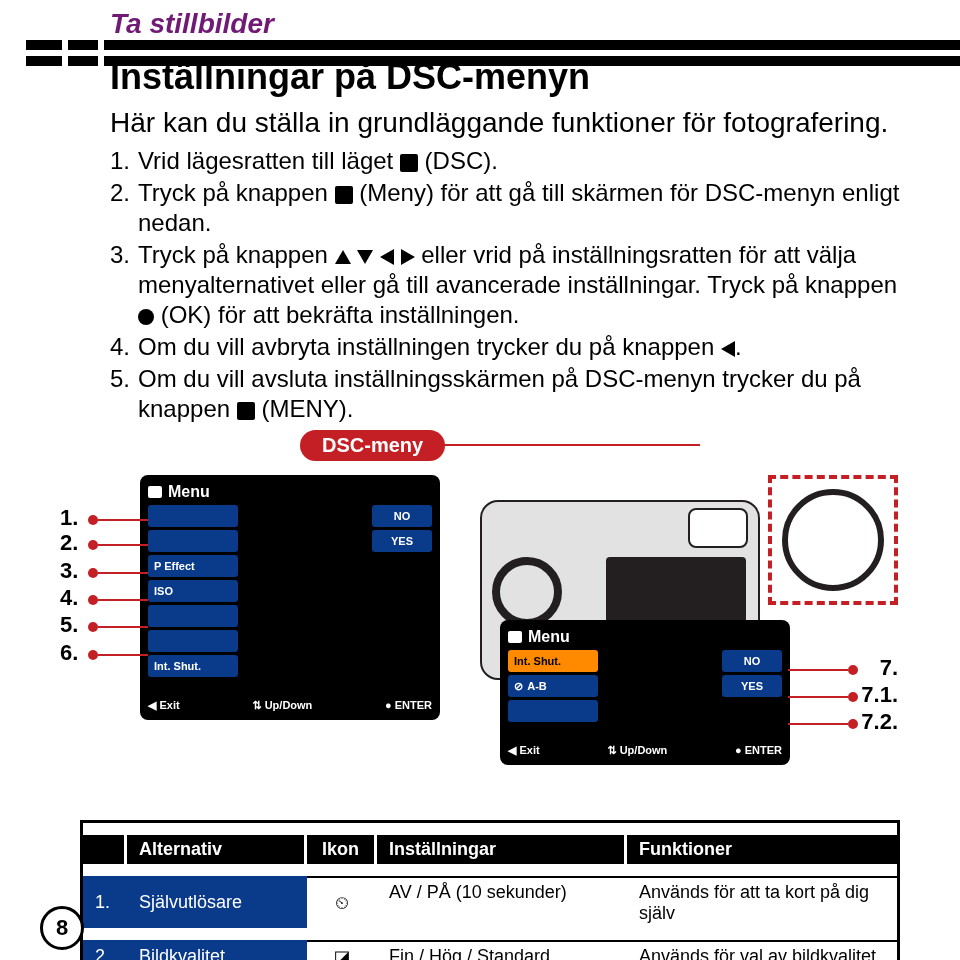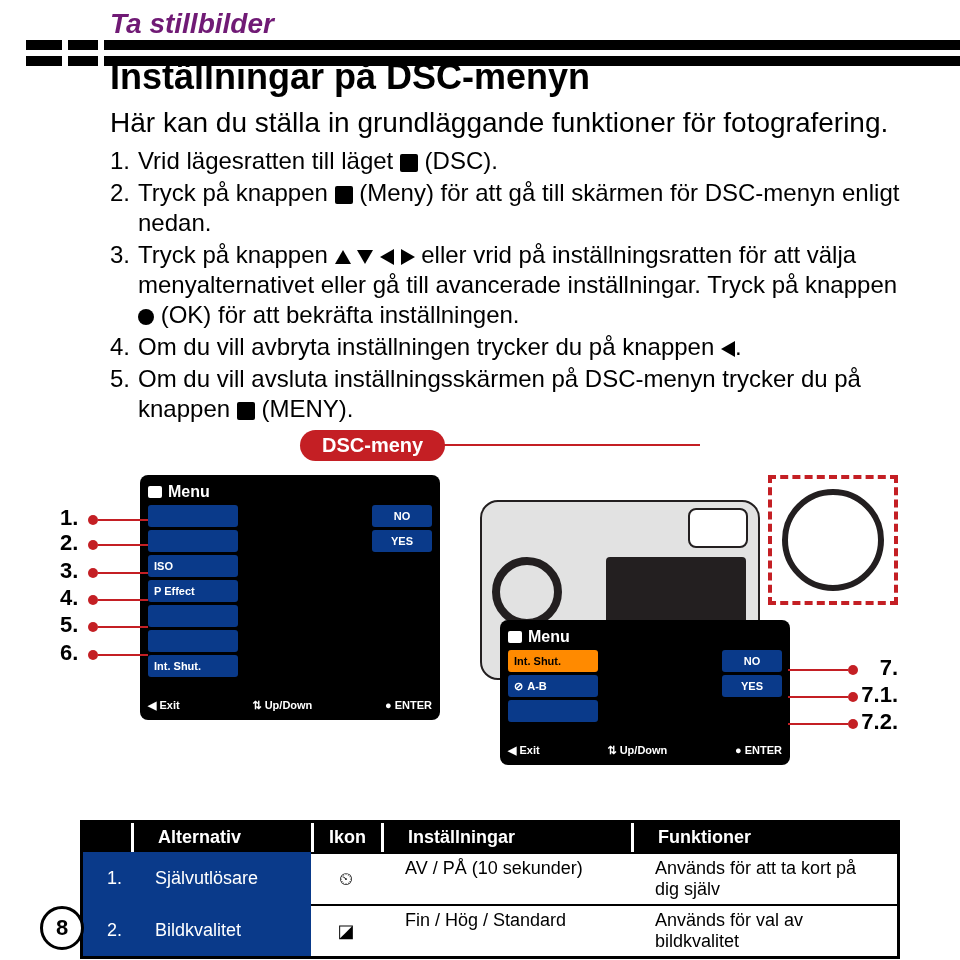--- a/index.html
+++ b/index.html
@@ -48,21 +48,21 @@
   .mode-dial-box { position:absolute; right:10px; top:45px; width:130px; height:130px; border:4px dashed #c41f24; }
   .mode-dial { position:absolute; inset:10px; border:6px solid #231f20; border-radius:50%; background:#fff; }
   
   .menu-box-2 { position:absolute; left:440px; top:190px; width:290px; background:#000; border-radius:8px; padding:8px; font-size:13px; color:#fff; }
   .orange-bar { background:#ff8a00; height:22px; border-radius:3px; width:90px; color:#000; display:flex; align-items:center; padding:0 6px; font-size:11px; font-weight:bold; }
   
   .right-num { position:absolute; right:10px; font-size:22px; font-weight:bold; }
   
   .table-wrap { position:absolute; left:80px; right:60px; top:820px; border:3px solid #000; }
   .table-header, .table-row { display:flex; }
-  .table-header > div, .table-row > div { padding:4px 24px; font-size:18px; }
+  .table-header > div, .table-row > div { padding:4px 12px; font-size:18px;margin-top:12px; }
   .th { background:#000; color:#fff; font-weight:bold; border-right:3px solid #fff; }
   .td-dark { background:#0a3a8a; color:#fff; display:flex; align-items:center; }
   .td-light { background:#fff; color:#000; border-top:2px solid #000; }
   .col-num { width:44px; }
   .col-alt { width:180px; }
   .col-ikon { width:70px; justify-content:center; display:flex; align-items:center; }
   .col-inst { width:250px; }
   .col-funk { flex:1; }
   
   .page-num { position:absolute; left:40px; bottom:10px; width:44px; height:44px; border:3px solid #000; border-radius:50%; display:flex; align-items:center; justify-content:center; font-size:22px; font-weight:bold; background:#fff; }
@@ -132,24 +132,24 @@
         <div class="blue-bar"></div>
         <div style="width:60px"></div>
         <div class="opt-label">NO</div>
       </div>
     <div class="menu-row">
         <div class="blue-bar"></div>
         <div style="width:60px"></div>
         <div class="opt-label">YES</div>
       </div>
     <div class="menu-row">
+        <div class="blue-bar">P Effect</div>
+      </div>
+    <div class="menu-row">
         <div class="blue-bar">ISO</div>
-      </div>
-    <div class="menu-row">
-        <div class="blue-bar">P Effect</div>
       </div>
     <div class="menu-row">
         <div class="blue-bar"></div>
       </div>
     <div class="menu-row">
         <div class="blue-bar"></div>
       </div>
     <div class="menu-row">
         <div class="blue-bar">Int. Shut.</div>
       </div>

